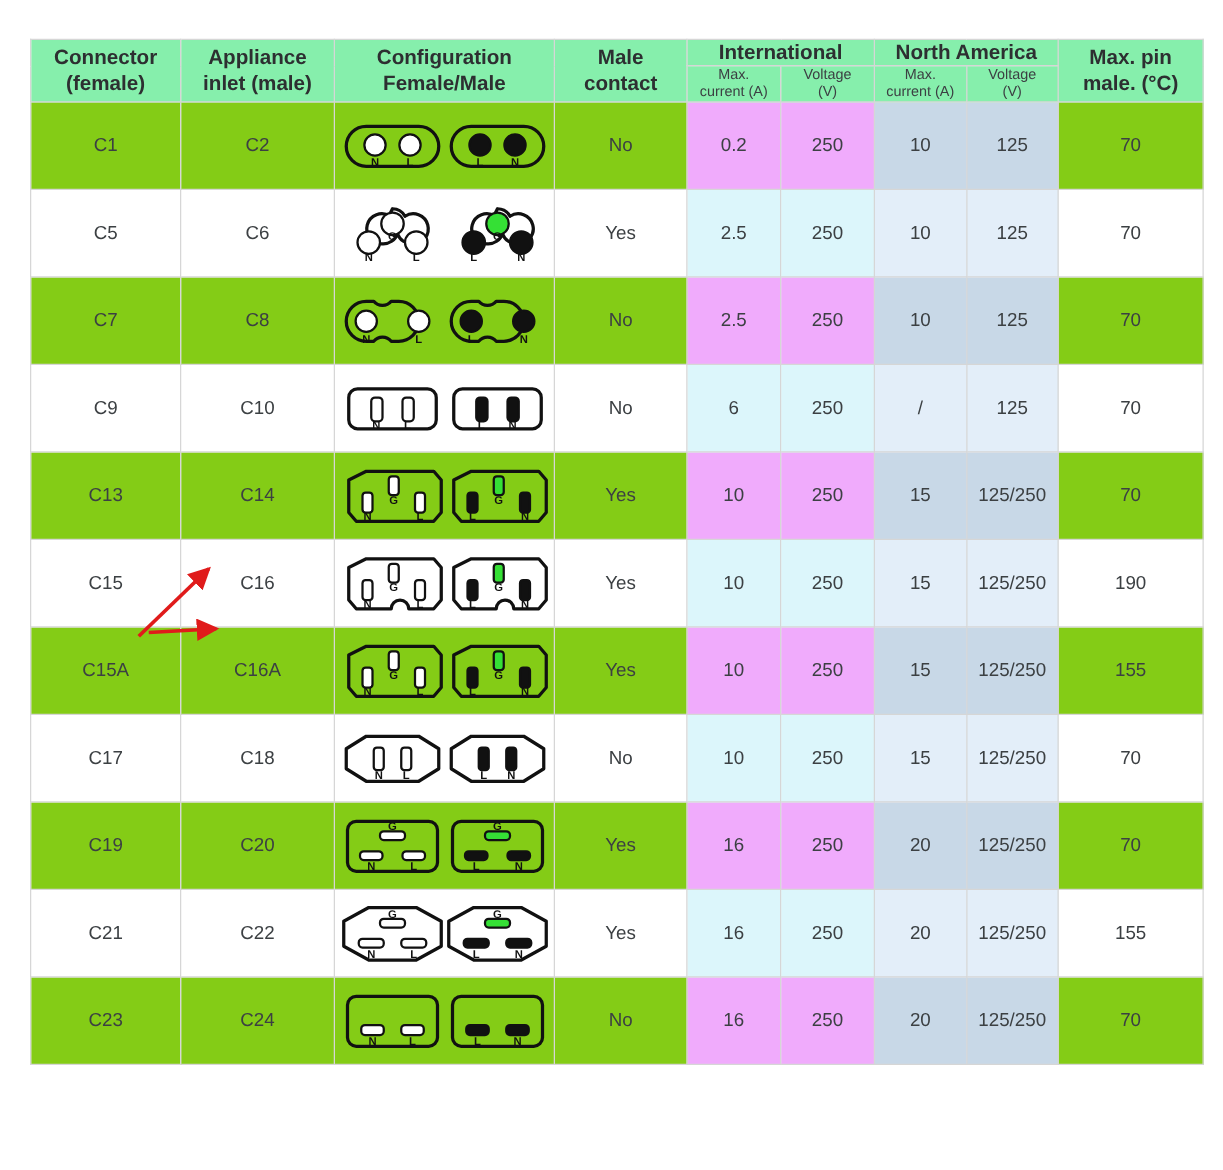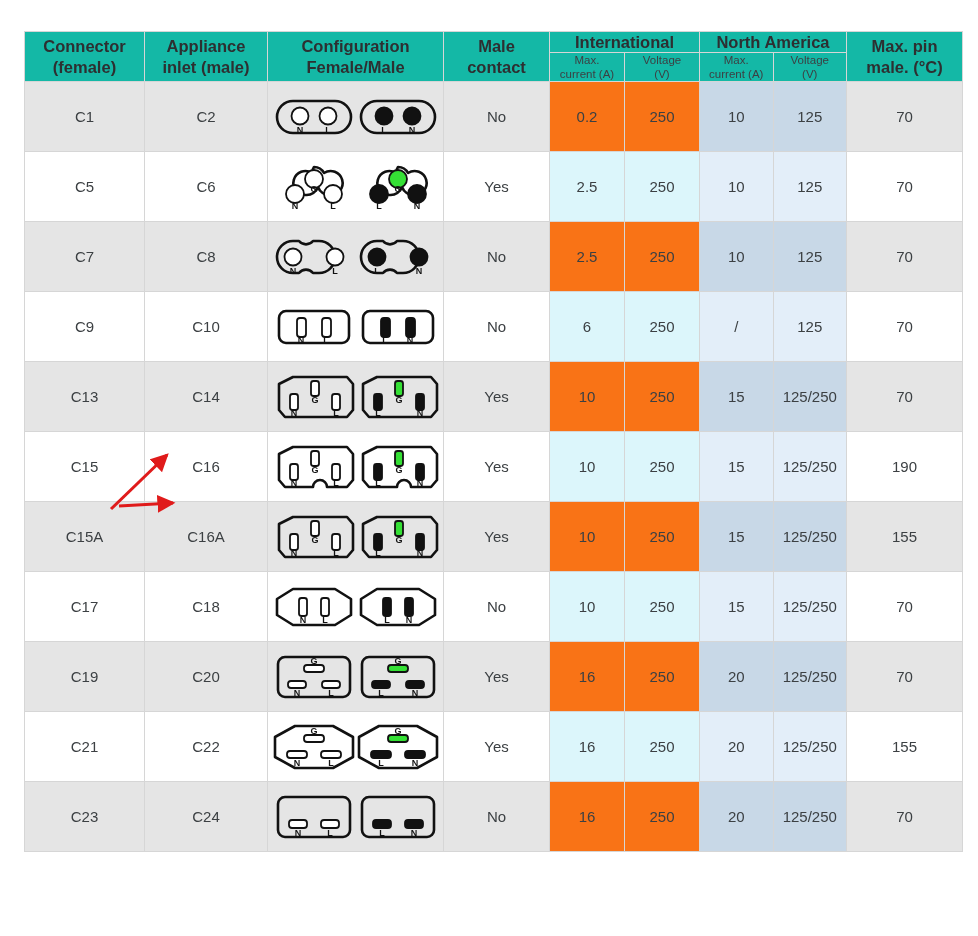--- a/index.html
+++ b/index.html
@@ -19,32 +19,32 @@
     border-collapse:collapse;
     table-layout:fixed;
   }
   table.iec th, table.iec td{
     border:1px solid #d6d6d6;
     text-align:center;
     vertical-align:middle;
     padding:0;
   }
   thead th{
-    background:#14b8a6;
+    background:#86efac;
     font-weight:bold;
     color:#2d2f31;
   }
   th.big{ font-size:16.5px; line-height:1.22; padding:6px 2px; }
   th.grp{ font-size:16.5px; line-height:1.22; padding:4px 2px 5px;margin-top:32px; }
   th.sub{ font-size:11.5px; font-weight:normal; line-height:1.22; padding:5px 2px 6px; color:#3c4043;margin-top:48px;}
 
   tbody td{ font-size:15px; color:#3c4043; height:69px; }
-  tbody tr.odd  td{ background:#e5e5e5; }
+  tbody tr.odd  td{ background:#84cc16; }
   tbody tr.even td{ background:#ffffff;margin-top:24px; }
-  tbody tr.odd  td.intl { background:#f97316; }
+  tbody tr.odd  td.intl { background:#f0abfc; }
   tbody tr.even td.intl { background:#dcf6fb; }
   tbody tr.odd  td.na   { background:#c8d8e7; }
   tbody tr.even td.na   { background:#e3eef9; }
 
   td.cfg{ padding:0; }
   .cfgbox{ display:flex; align-items:center; justify-content:center; gap:2px; height:69px; }
 
   svg.conn{ display:block; }
 
   .anno{ position:absolute; left:0; top:0; width:978px; height:936px; pointer-events:none; }

